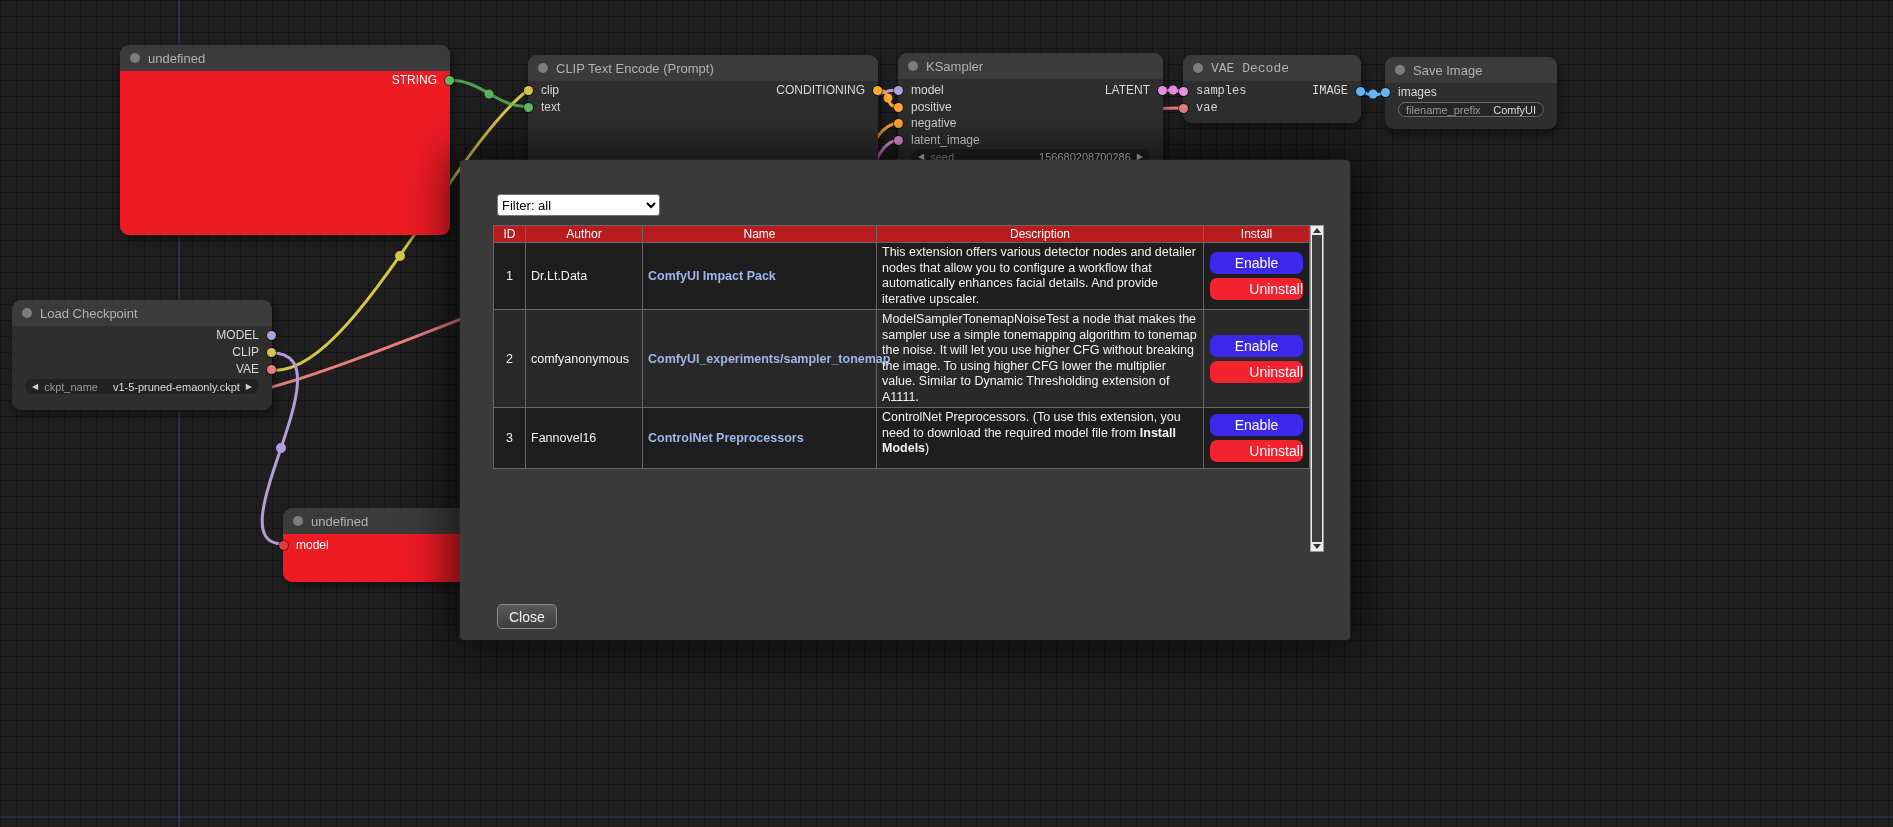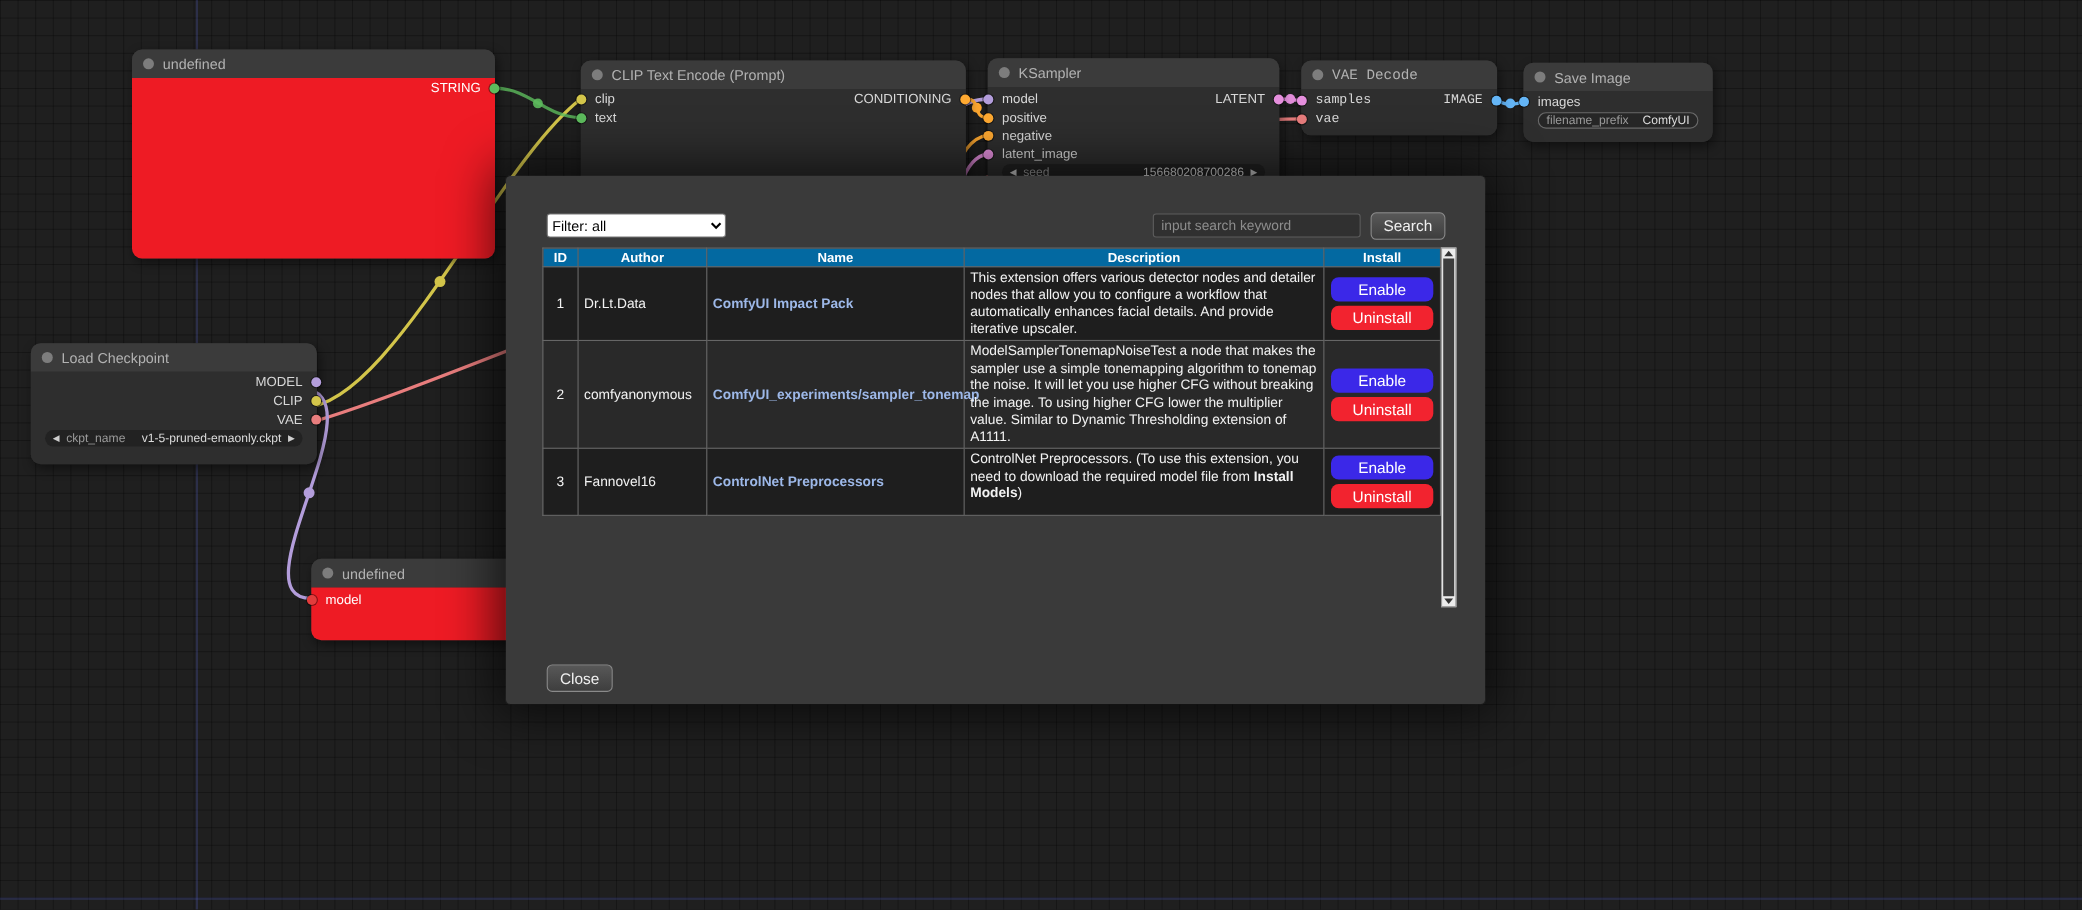--- a/index.html
+++ b/index.html
@@ -56,34 +56,34 @@
   .searchbox {margin-left:auto; display:flex; align-items:center; gap:9px;}
   .search-input {width:189px; height:22px; background:#303030; border:1px solid #5c5c5c;
                  border-radius:3px; color:#ddd; font-size:12.5px; padding:0 7px; font-family:inherit;}
   .search-input::placeholder {color:#8d8d8d;}
   .gray-btn {height:25px; padding:0 11px; background:linear-gradient(#585858,#3e3e3e);
              border:1px solid #8a8a8a; border-radius:5px; color:#f0f0f0; font-size:14px;
              font-family:inherit; cursor:pointer;}
   .table-area {position:absolute; left:33px; top:65px; width:830px; height:327px;
                display:flex; align-items:flex-start;}
   table.ext {border-collapse:collapse; width:816px; table-layout:fixed;}
-  table.ext th {background:#0369a1; color:#fff; font-size:12px; font-weight:bold;
+  table.ext th {background:#b91c1c; color:#fff; font-size:12px; font-weight:normal;
                 border:1px solid #666; height:17px; padding:0 3px;}
   table.ext td {border:1px solid #666; font-size:12.5px; padding:2px 5px; color:#f2f2f2;}
   table.ext tbody tr:nth-child(odd) td {background:#1e1e1e;}
   table.ext tbody tr:nth-child(even) td {background:#292929;}
   td.c-id {text-align:center;}
   a.ext-link {color:var(--c-link); text-decoration:none; font-weight:bold; cursor:pointer;}
   td.c-desc {vertical-align:top; line-height:15.5px; font-size:12.3px; padding:1px 5px 2px;}
   td.c-install {text-align:center; padding:2px 6px;}
   .pill-btn {display:block; width:93px; height:22px; margin:4px auto; border:none;
              border-radius:7px; color:#fff; font-size:14px; font-family:inherit;
              cursor:pointer; line-height:20px;}
   .btn-enable {background:var(--c-enable);}
-  .btn-uninstall {background:var(--c-uninstall);}
+  .btn-uninstall {background:var(--c-uninstall);text-align:right;}
   .sbar {width:14px; height:327px; background:#ececec; position:relative; flex:none;
          border:1px solid #9a9a9a; cursor:pointer;}
   .sbar .thumb {position:absolute; left:1px; right:1px; top:9px; bottom:9px; background:#3d3d3d;}
   .sbar .arr {position:absolute; left:0; right:0; height:9px; display:flex;
               align-items:center; justify-content:center;}
   .sbar .arr.up {top:0;} .sbar .arr.down {bottom:0;}
   .tri-up {width:0; height:0; border-left:4px solid transparent; border-right:4px solid transparent;
            border-bottom:5px solid #333;}
   .tri-down {width:0; height:0; border-left:4px solid transparent; border-right:4px solid transparent;
              border-top:5px solid #333;}
@@ -209,21 +209,21 @@
         <span class="port pin p-image"></span>
         <span class="in-label">images</span>
       </div>
       <div class="widget outlined" style="top:19px;">
         <span class="wname">filename_prefix</span>
         <span class="wval">ComfyUI</span>
       </div>
     </div>
   </div>
 
-  <div class="node" style="left:12px;top:312px;width:260px;margin-left:16px;">
+  <div class="node" style="left:12px;top:300px;width:260px;">
     <div class="node-header">
       <span class="hdot"></span>
       <span>Load Checkpoint</span>
     </div>
     <div class="node-body" style="height:84px;">
       <div class="slot" style="top:1px;">
         <span class="out-label">MODEL</span>
         <span class="port pout p-model"></span>
       </div>
       <div class="slot" style="top:18px;">
@@ -254,24 +254,20 @@
         <span class="in-label">model</span>
       </div>
     </div>
   </div>
 
   <div class="dialog">
     <div class="topbar">
       <select class="filter-select">
         <option>Filter: all</option>
       </select>
-      <div class="searchbox">
-        <input class="search-input" type="text" placeholder="input search keyword" style="">
-        <button class="gray-btn">Search</button>
-      </div>
     </div>
 
     <div class="table-area">
       <table class="ext">
         <colgroup>
           <col style="width:32px">
             <col style="width:117px">
             <col style="width:234px">
           <col style="width:327px">
             <col style="width:106px">

